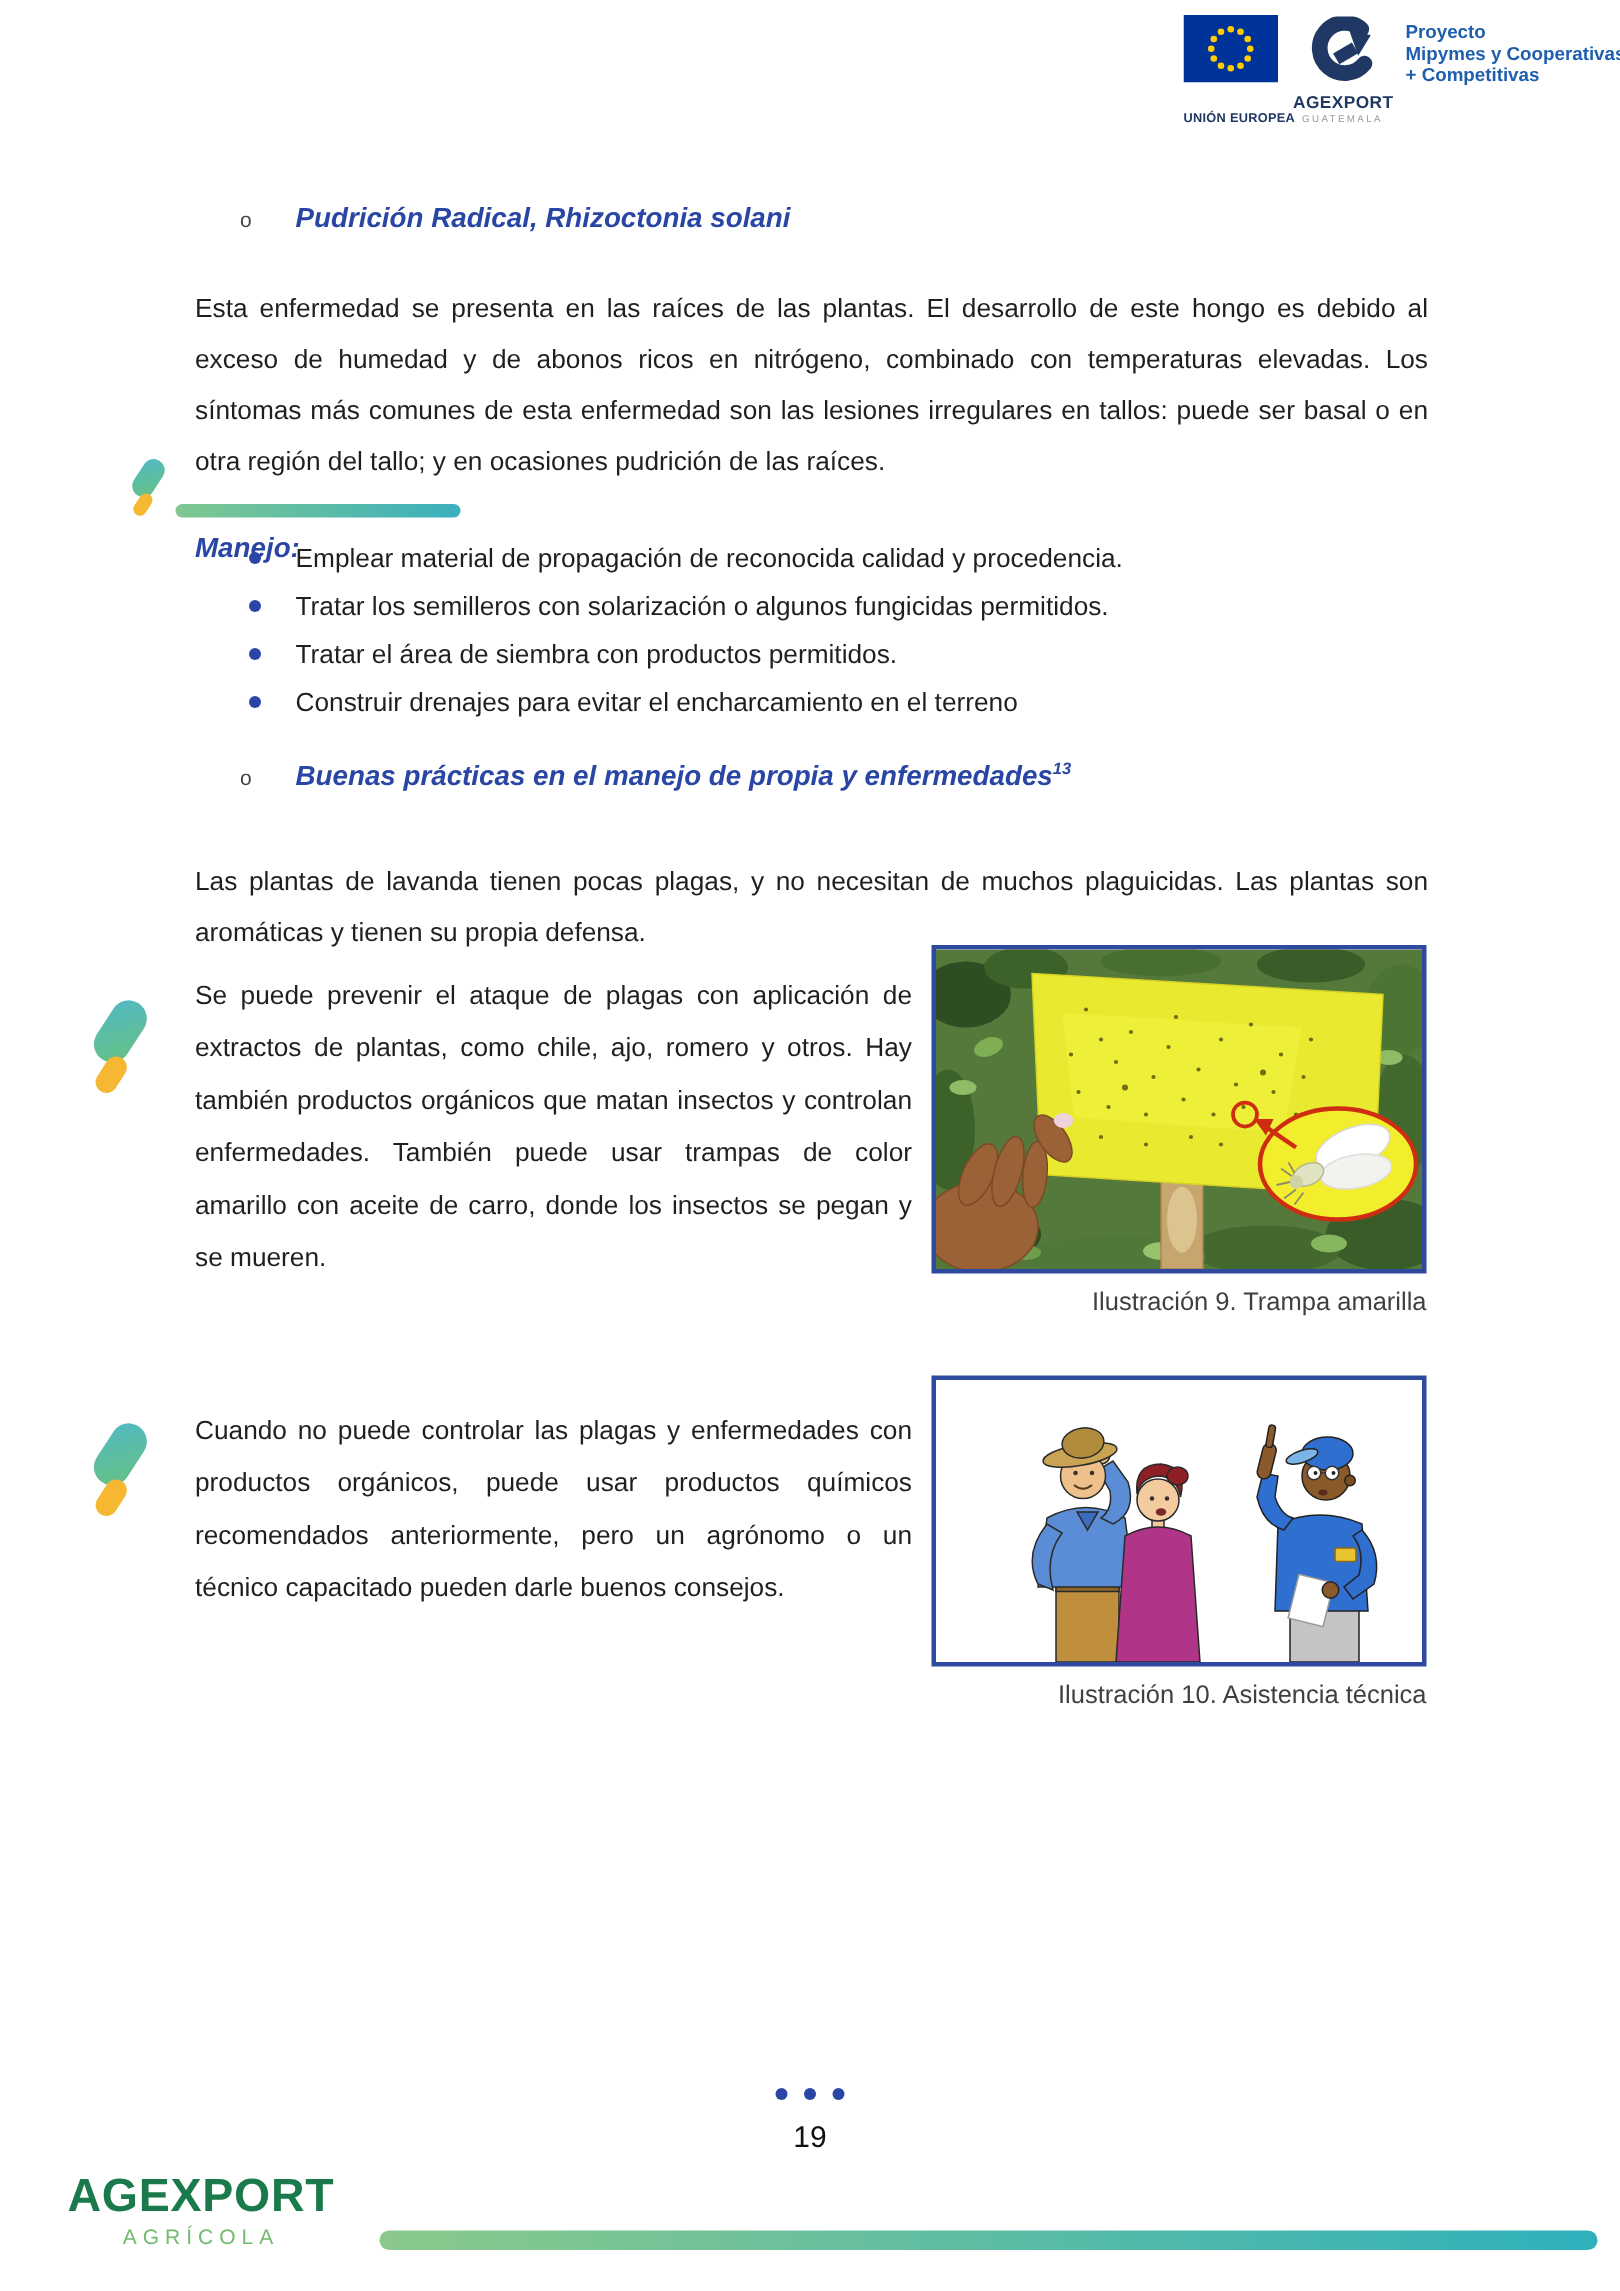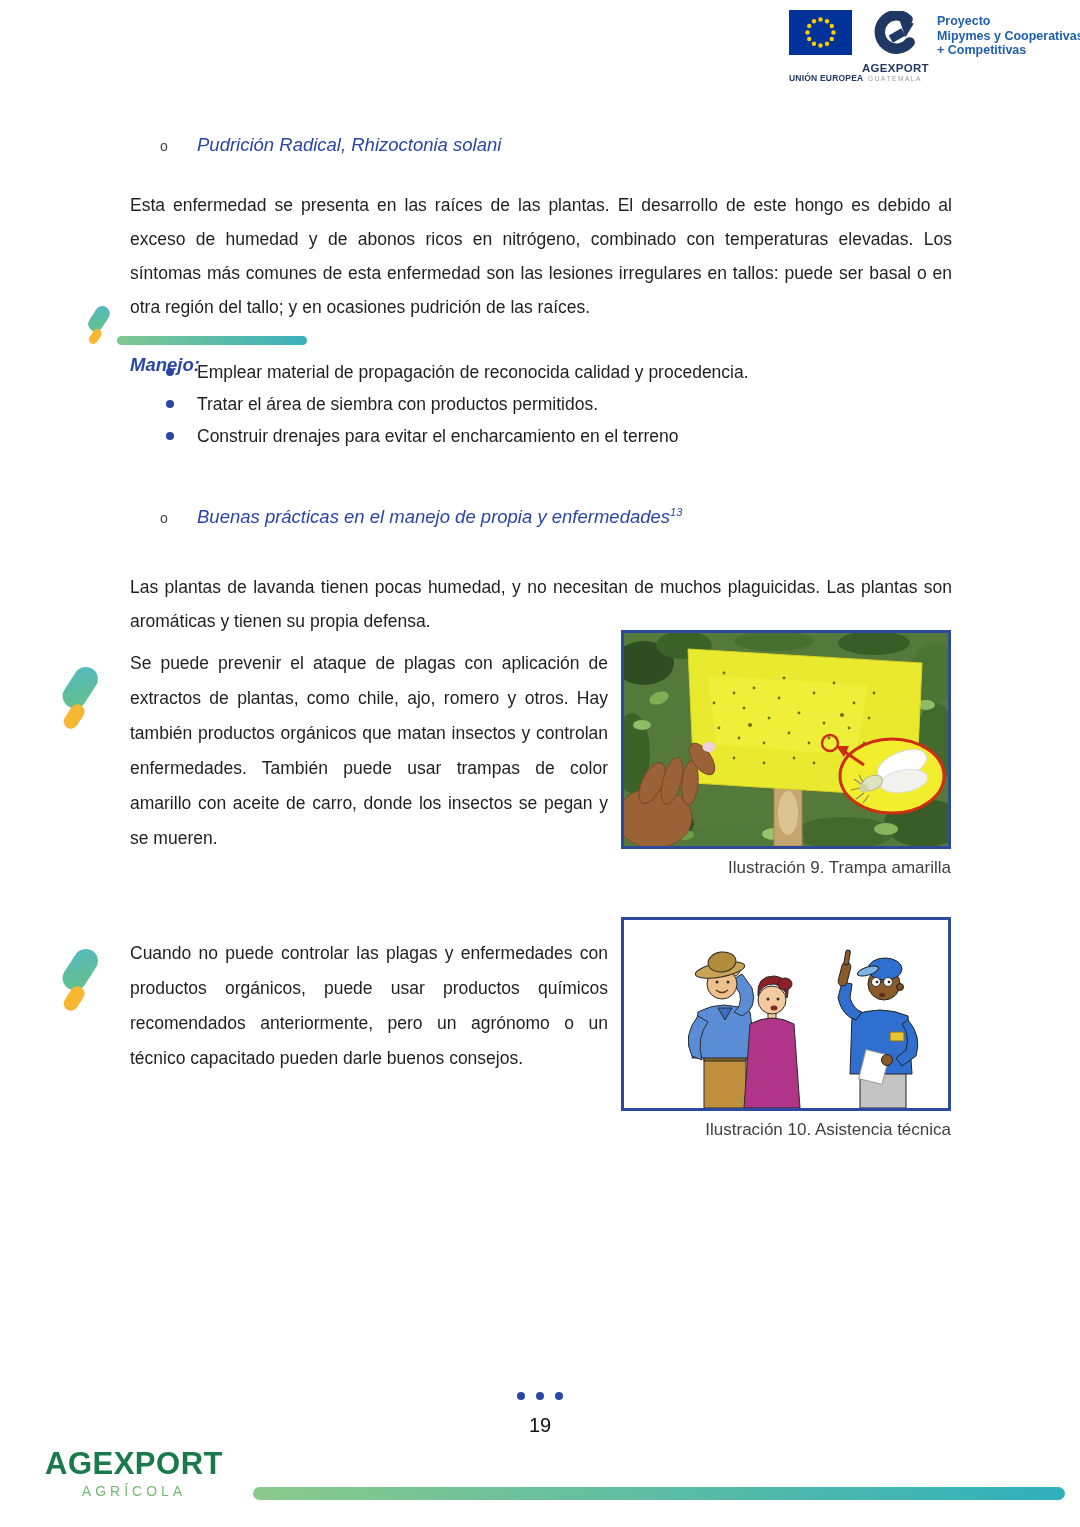--- a/index.html
+++ b/index.html
@@ -12,21 +12,21 @@
   .eu{width:64px;text-align:center;}
   .eu svg{display:block;}
   .eu-label{font-size:8.5px;font-weight:bold;color:#1f3864;margin-top:18px;white-space:nowrap;letter-spacing:.2px;}
   .gx{width:66px;text-align:center;padding-top:1px;}
   .gx-name{font-size:11.5px;font-weight:bold;color:#1f3864;letter-spacing:.3px;margin-top:1px;}
   .gx-country{font-size:6.5px;color:#9a9a9a;letter-spacing:1.6px;margin-top:1px;}
   .proj{padding-top:4px;font-size:12.5px;font-weight:bold;color:#1f5fad;line-height:14.5px;white-space:nowrap;}
   
   .h-row{position:absolute;left:160px;display:flex;align-items:baseline;}
   .h-marker{font-size:14px;color:#444;width:37px;}
-  .h-title{font-size:18.5px;font-weight:normal;font-style:italic;color:#2a46a5;}
+  .h-title{font-size:18.5px;font-weight:bold;font-style:italic;color:#2a46a5;}
   .h-title sup{font-size:11px;}
   
   .para{position:absolute;font-size:17.5px;text-align:justify;color:#1f1f1f;}
   #para-disease{left:130px;top:170px;width:822px;line-height:34px;}
   #para-intro{left:130px;top:552px;width:822px;line-height:34px;}
   #para-prevention{left:130px;top:628px;width:478px;line-height:35px;}
   #para-chem{left:130px;top:918px;width:478px;line-height:35px;}
   
   #manejo-icon{position:absolute;left:78px;top:304px;}
   #manejo-title{position:absolute;left:130px;top:310px;font-size:18.5px;font-weight:bold;font-style:italic;color:#2a46a5;margin-top:44px;}
@@ -119,29 +119,30 @@
       <g transform="rotate(33 32 34)">
         <rect x="17" y="1" width="25" height="46" rx="12.5" fill="url(#pg1)"></rect>
         <rect x="33" y="39" width="15" height="27" rx="7.5" fill="#f6b832"></rect>
       </g>
     </svg>
   </span>
   <div id="manejo-title">Manejo:</div>
   <div id="manejo-bar"></div>
   <ul id="manejo-list">
     <li>Emplear material de propagación de reconocida calidad y procedencia.</li>
+    <li>Tratar los semilleros con solarización o algunos fungicidas permitidos.</li>
     <li>Tratar el área de siembra con productos permitidos.</li>
     <li>Construir drenajes para evitar el encharcamiento en el terreno</li>
   </ul>
 
   <div class="h-row" style="top:506px;">
     <span class="h-marker">o</span>
     <span class="h-title"><span>Buenas prácticas en el manejo de propia y enfermedades</span><sup>13</sup></span>
   </div>
-  <p class="para" id="para-intro">Las plantas de lavanda tienen pocas humedad, y no necesitan de muchos plaguicidas. Las plantas son aromáticas y tienen su propia defensa.</p>
+  <p class="para" id="para-intro">Las plantas de lavanda tienen pocas plagas, y no necesitan de muchos plaguicidas. Las plantas son aromáticas y tienen su propia defensa.</p>
 
   <p class="para" id="para-prevention">Se puede prevenir el ataque de plagas con aplicación de extractos de plantas, como chile, ajo, romero y otros. Hay también productos orgánicos que matan insectos y controlan enfermedades. También puede usar trampas de color amarillo con aceite de carro, donde los insectos se pegan y se mueren.</p>
 
   <span id="deco1">
     <svg viewBox="0 0 64 68" width="62" height="66">
       <defs>
           <linearGradient id="pg2" x1="0" y1="0" x2=".6" y2="1">
         <stop offset="0" stop-color="#52b9c6"></stop>
             <stop offset="1" stop-color="#63c08b"></stop>
           </linearGradient>

